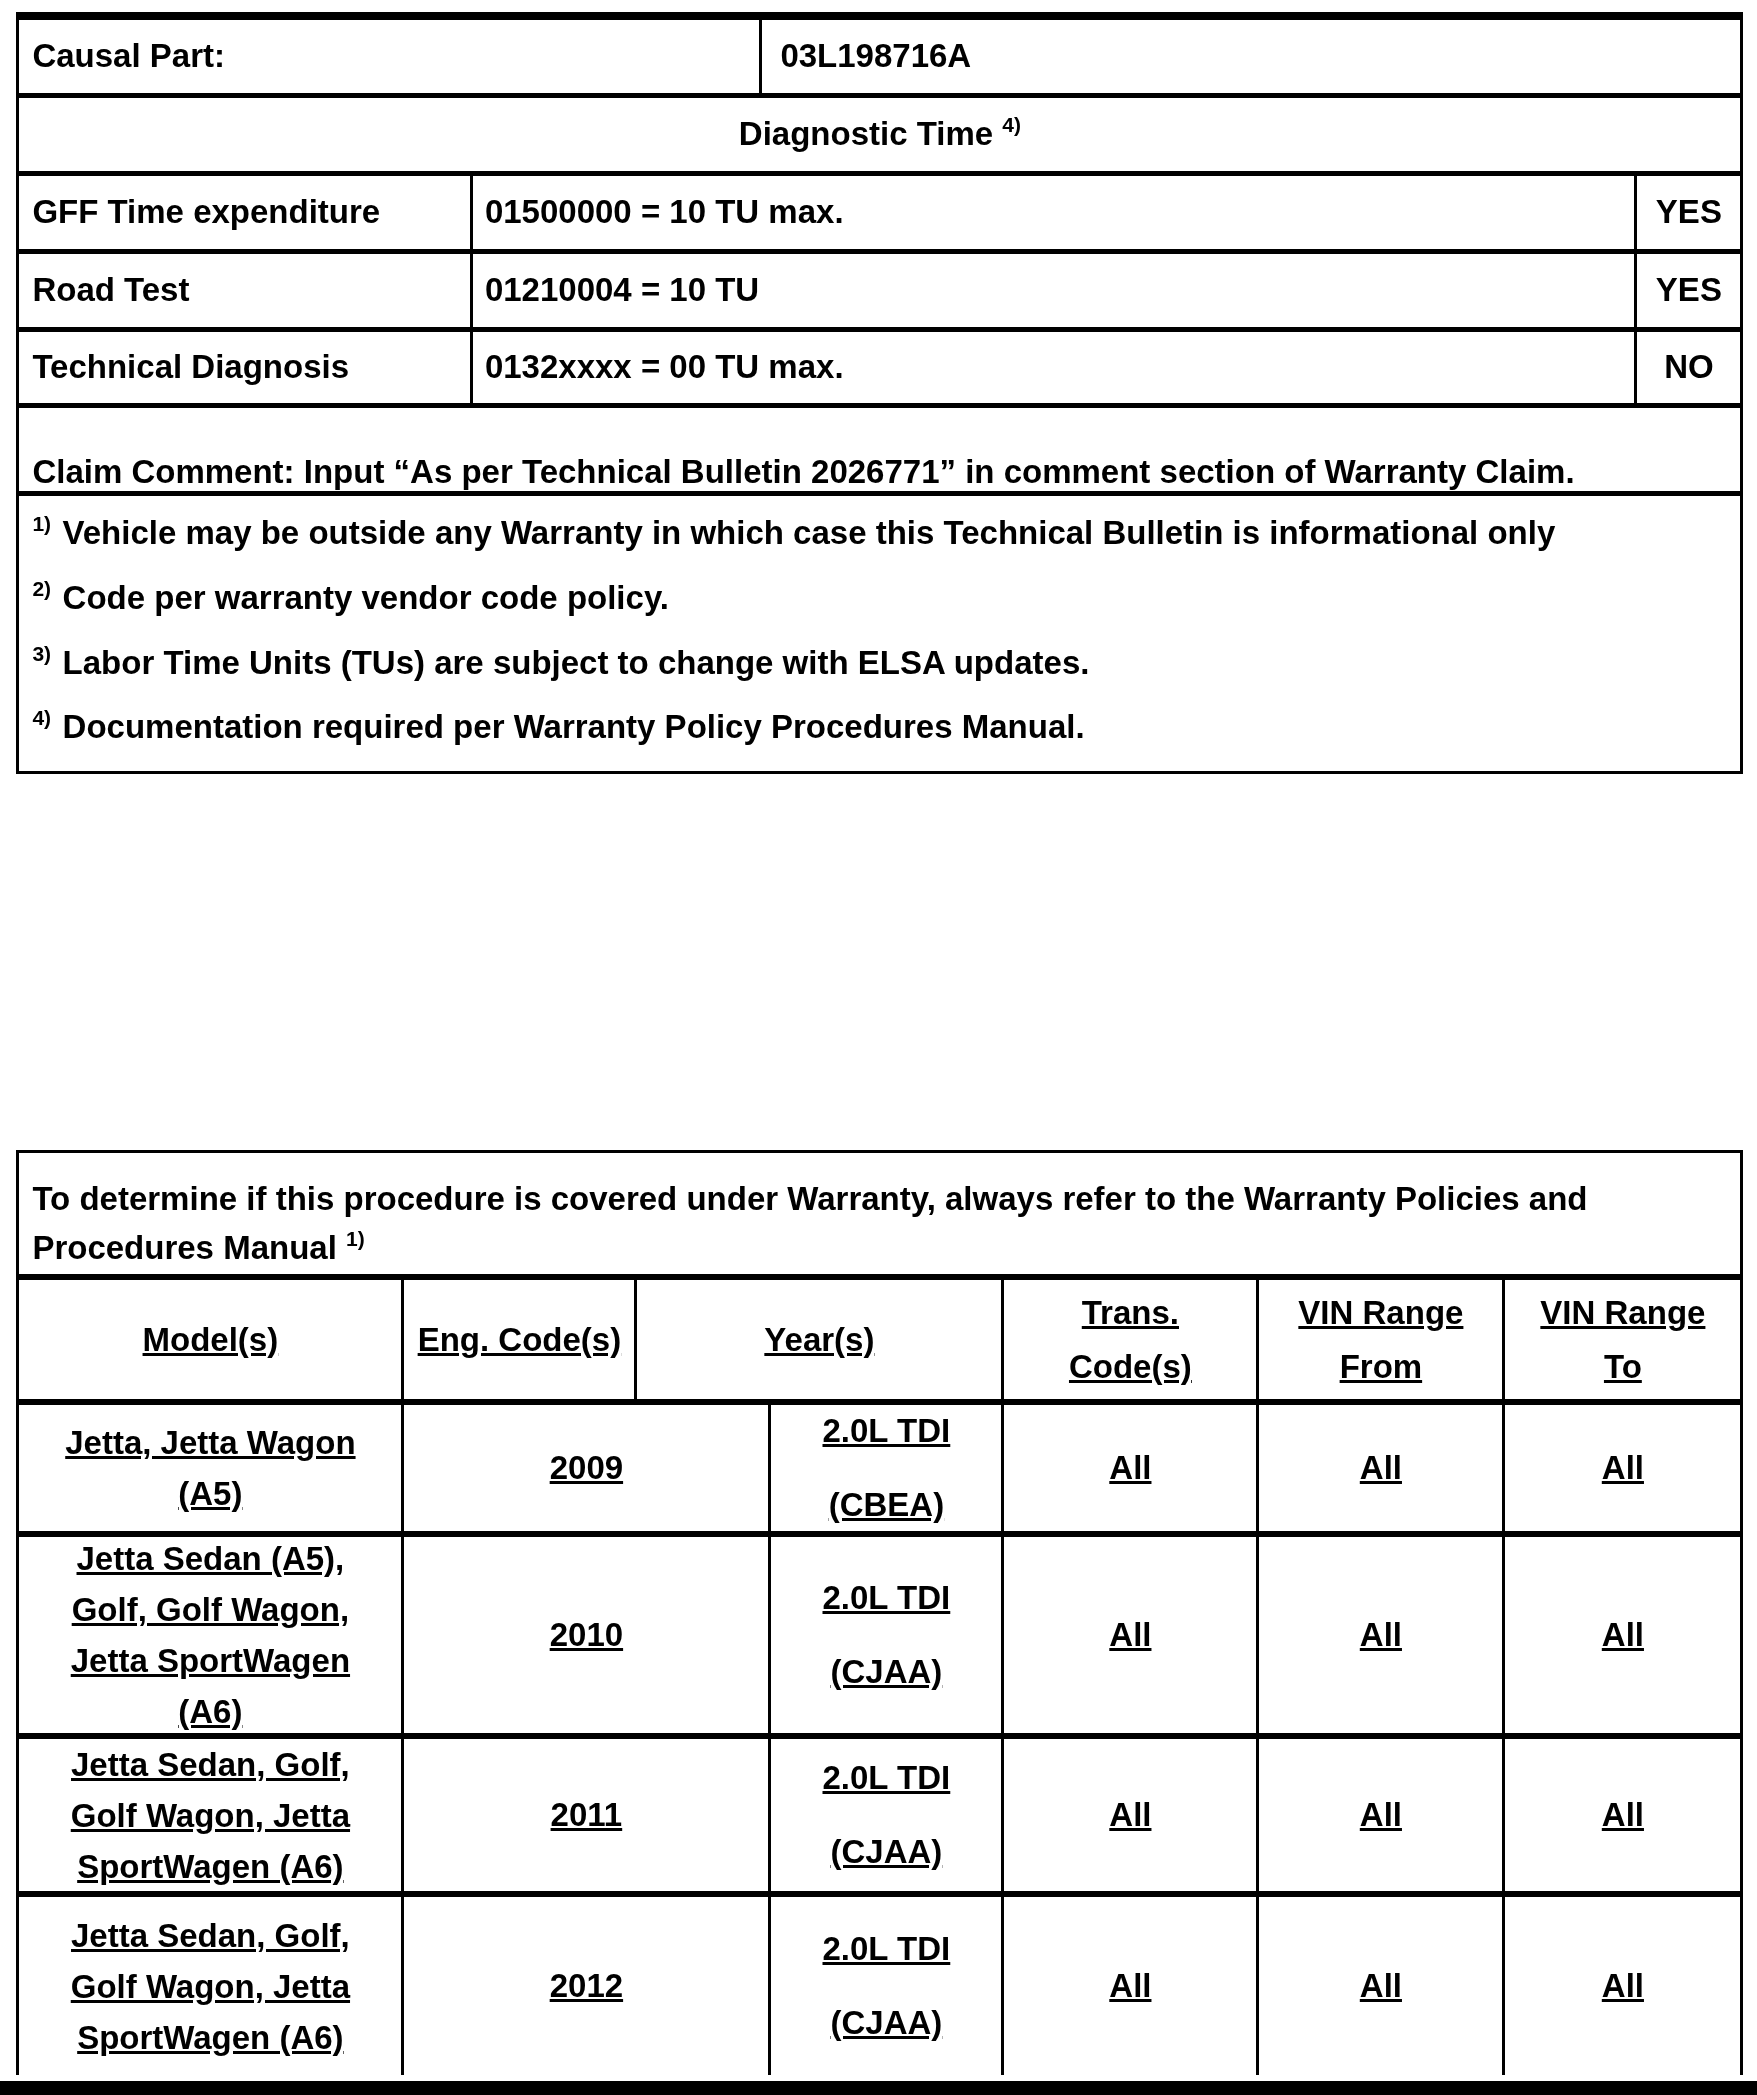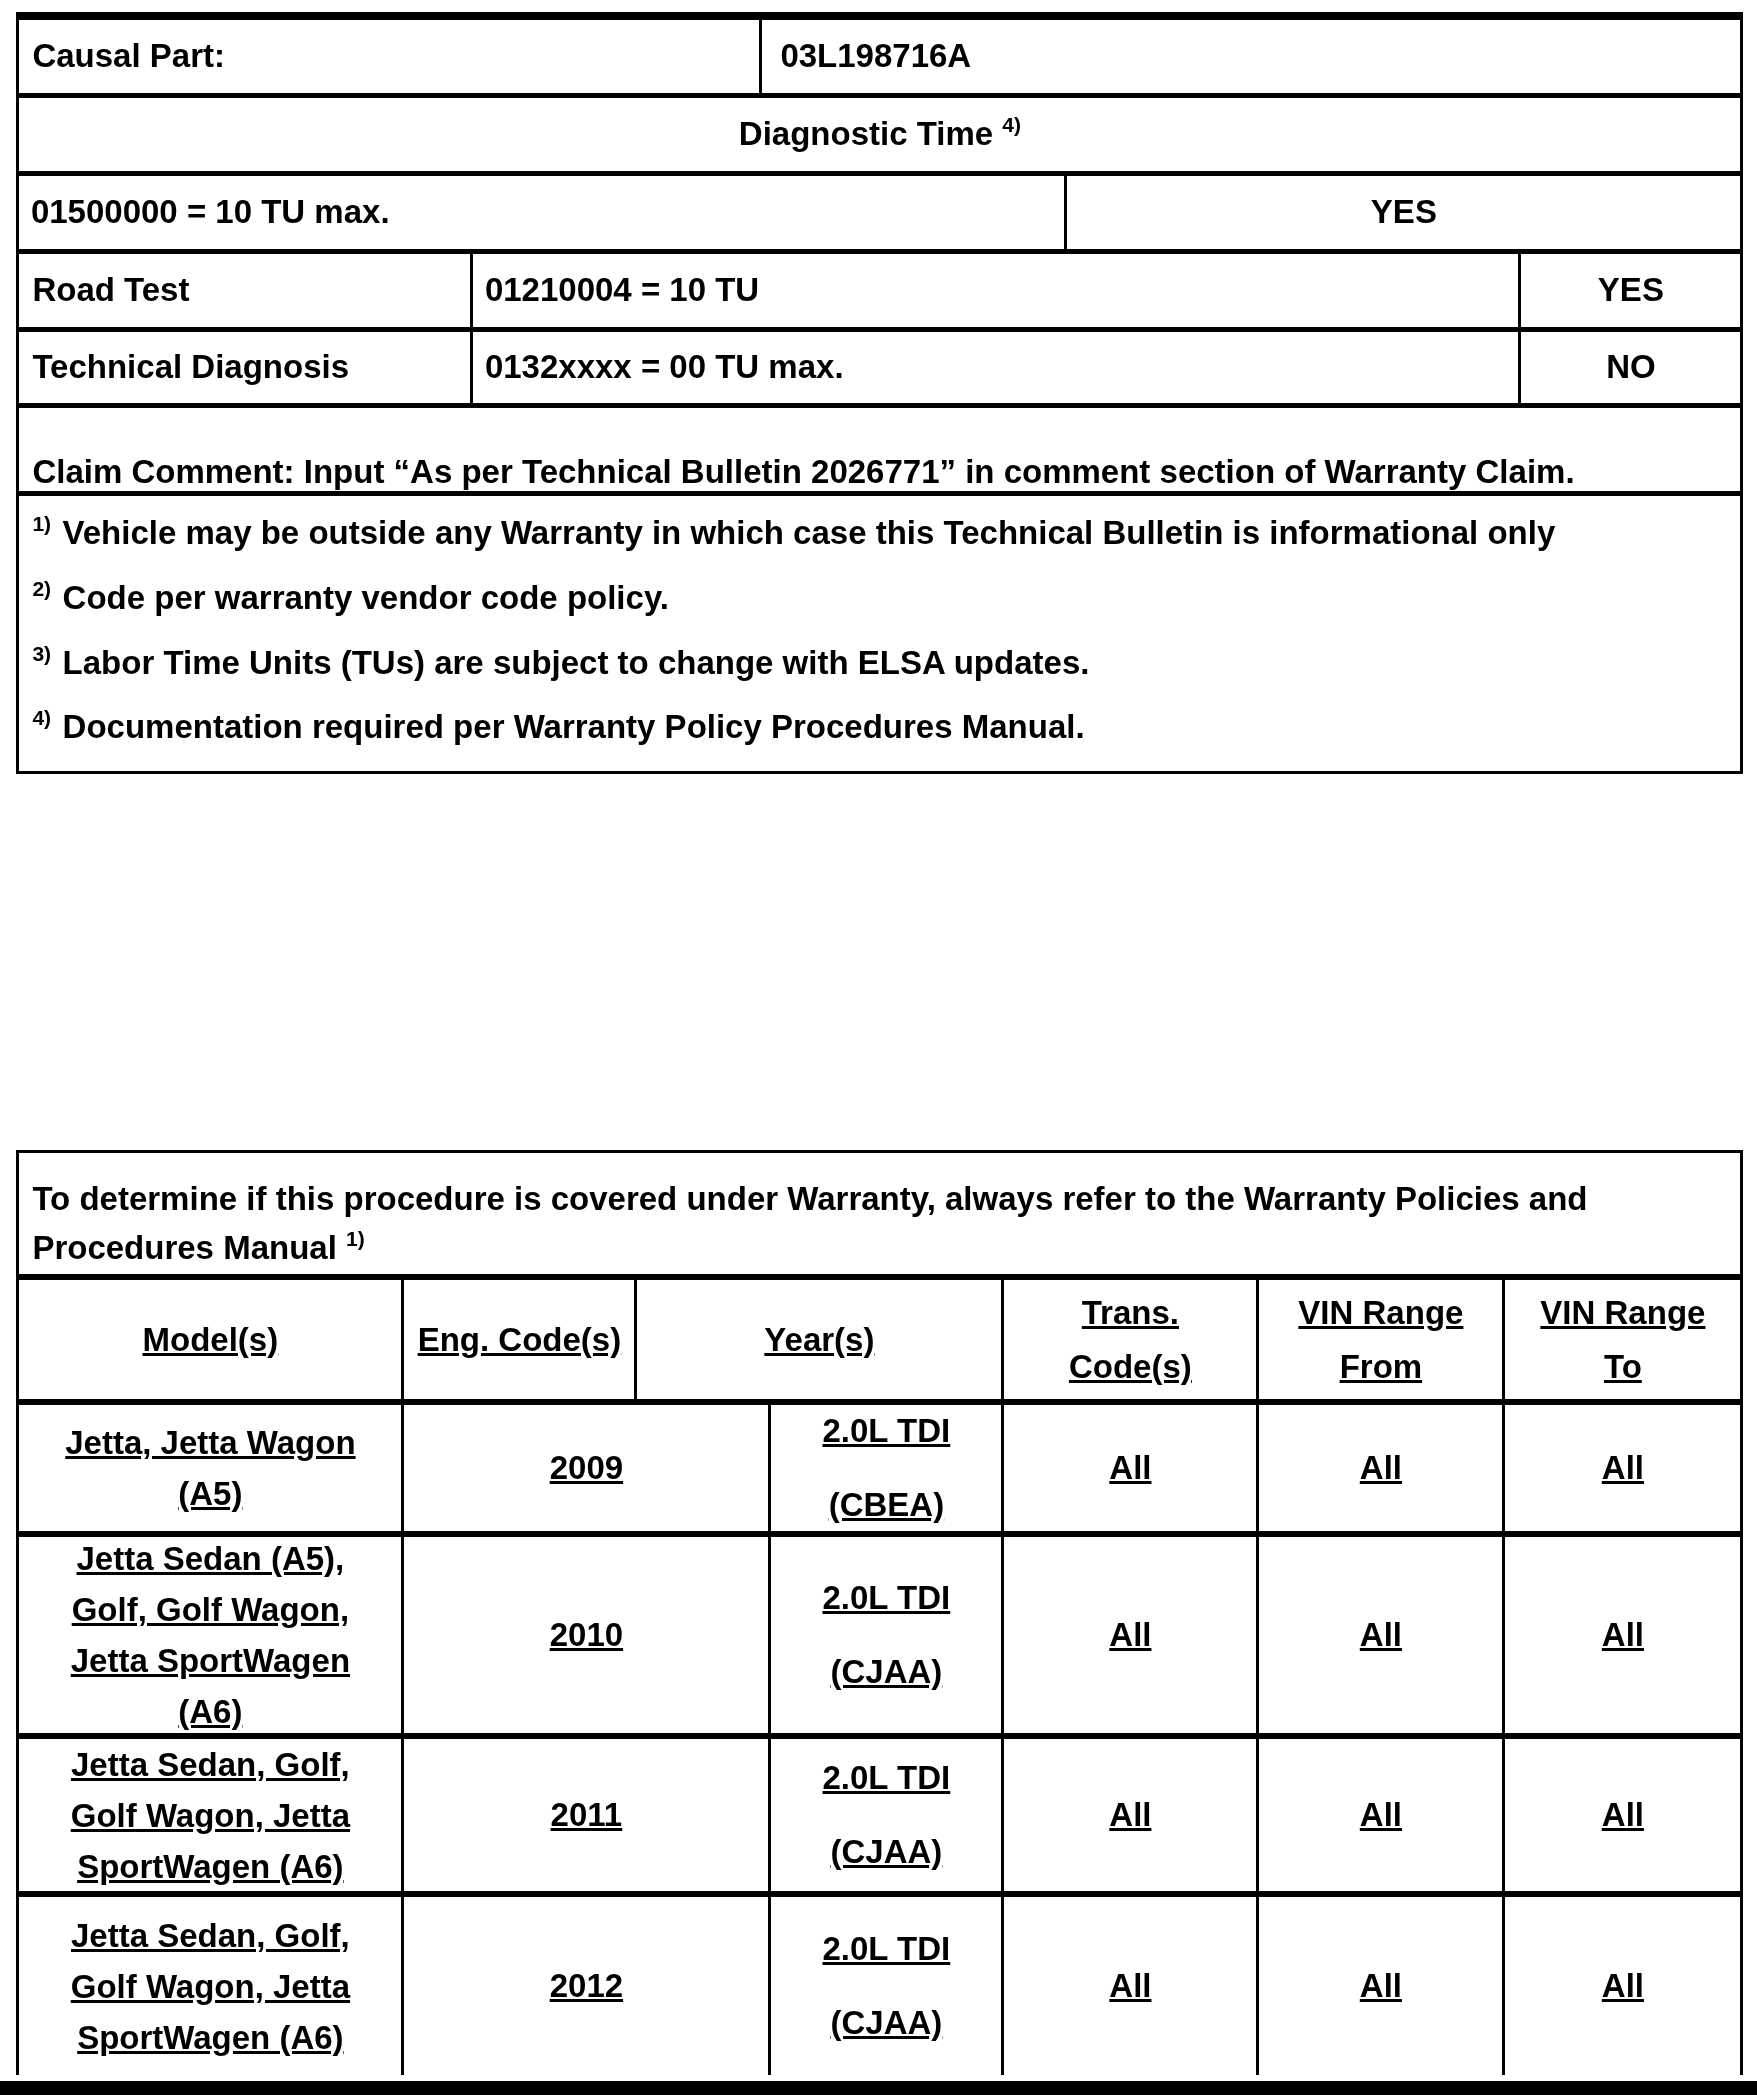--- a/index.html
+++ b/index.html
@@ -46,21 +46,21 @@
   .r-diag-last{ height:76px; }
   .r-claim{ height:88px; align-items:flex-end; }
   .r-foot{ display:block; padding:11.5px 16.4px 4.9px 13px; }
 
   .t1cL{ width:743px; padding-left:13px; }
   .t1cR{ flex:1; padding-left:18px; }
   .labor-lines{ line-height:67px; padding-top:13px; }
   .val-top{ line-height:67px; padding-top:13px; }
 
   .d1{ width:454px; padding-left:13px; }
-  .d2{ width:1048px; padding-left:11.5px; }
+  .d2{ width:1164px; padding-left:11.5px; }
   .d3{ flex:1; }
 
   .claim-text{ padding-left:13px; }
 
   .fn{ line-height:51px; margin-bottom:9.8px; white-space:nowrap; }
   .fn .sup{ margin-right:11.5px; }
 
   
   .r-intro{ display:block; padding:21px 16.4px 0 13px; line-height:49px; height:121px; }
   .r-head{ height:125px; }
@@ -99,20 +99,21 @@
     <div class="row sep r-causal">
       <div class="cell t1cL vline vmid">Causal Part:</div>
       <div class="cell t1cR vmid">03L198716A</div>
     </div>
 
     <div class="row sep r-diag-hdr">
       <div><span>Diagnostic Time</span> <span class="sup">4)</span></div>
     </div>
 
     <div class="row sep r-diag">
+      <div class="cell d1 vline vmid">GFF Time expenditure</div>
       <div class="cell d2 vline vmid">01500000 = 10 TU max.</div>
       <div class="cell d3 ctr">YES</div>
     </div>
 
     <div class="row sep r-diag">
       <div class="cell d1 vline vmid">Road Test</div>
       <div class="cell d2 vline vmid">01210004 = 10 TU</div>
       <div class="cell d3 ctr">YES</div>
     </div>
 

